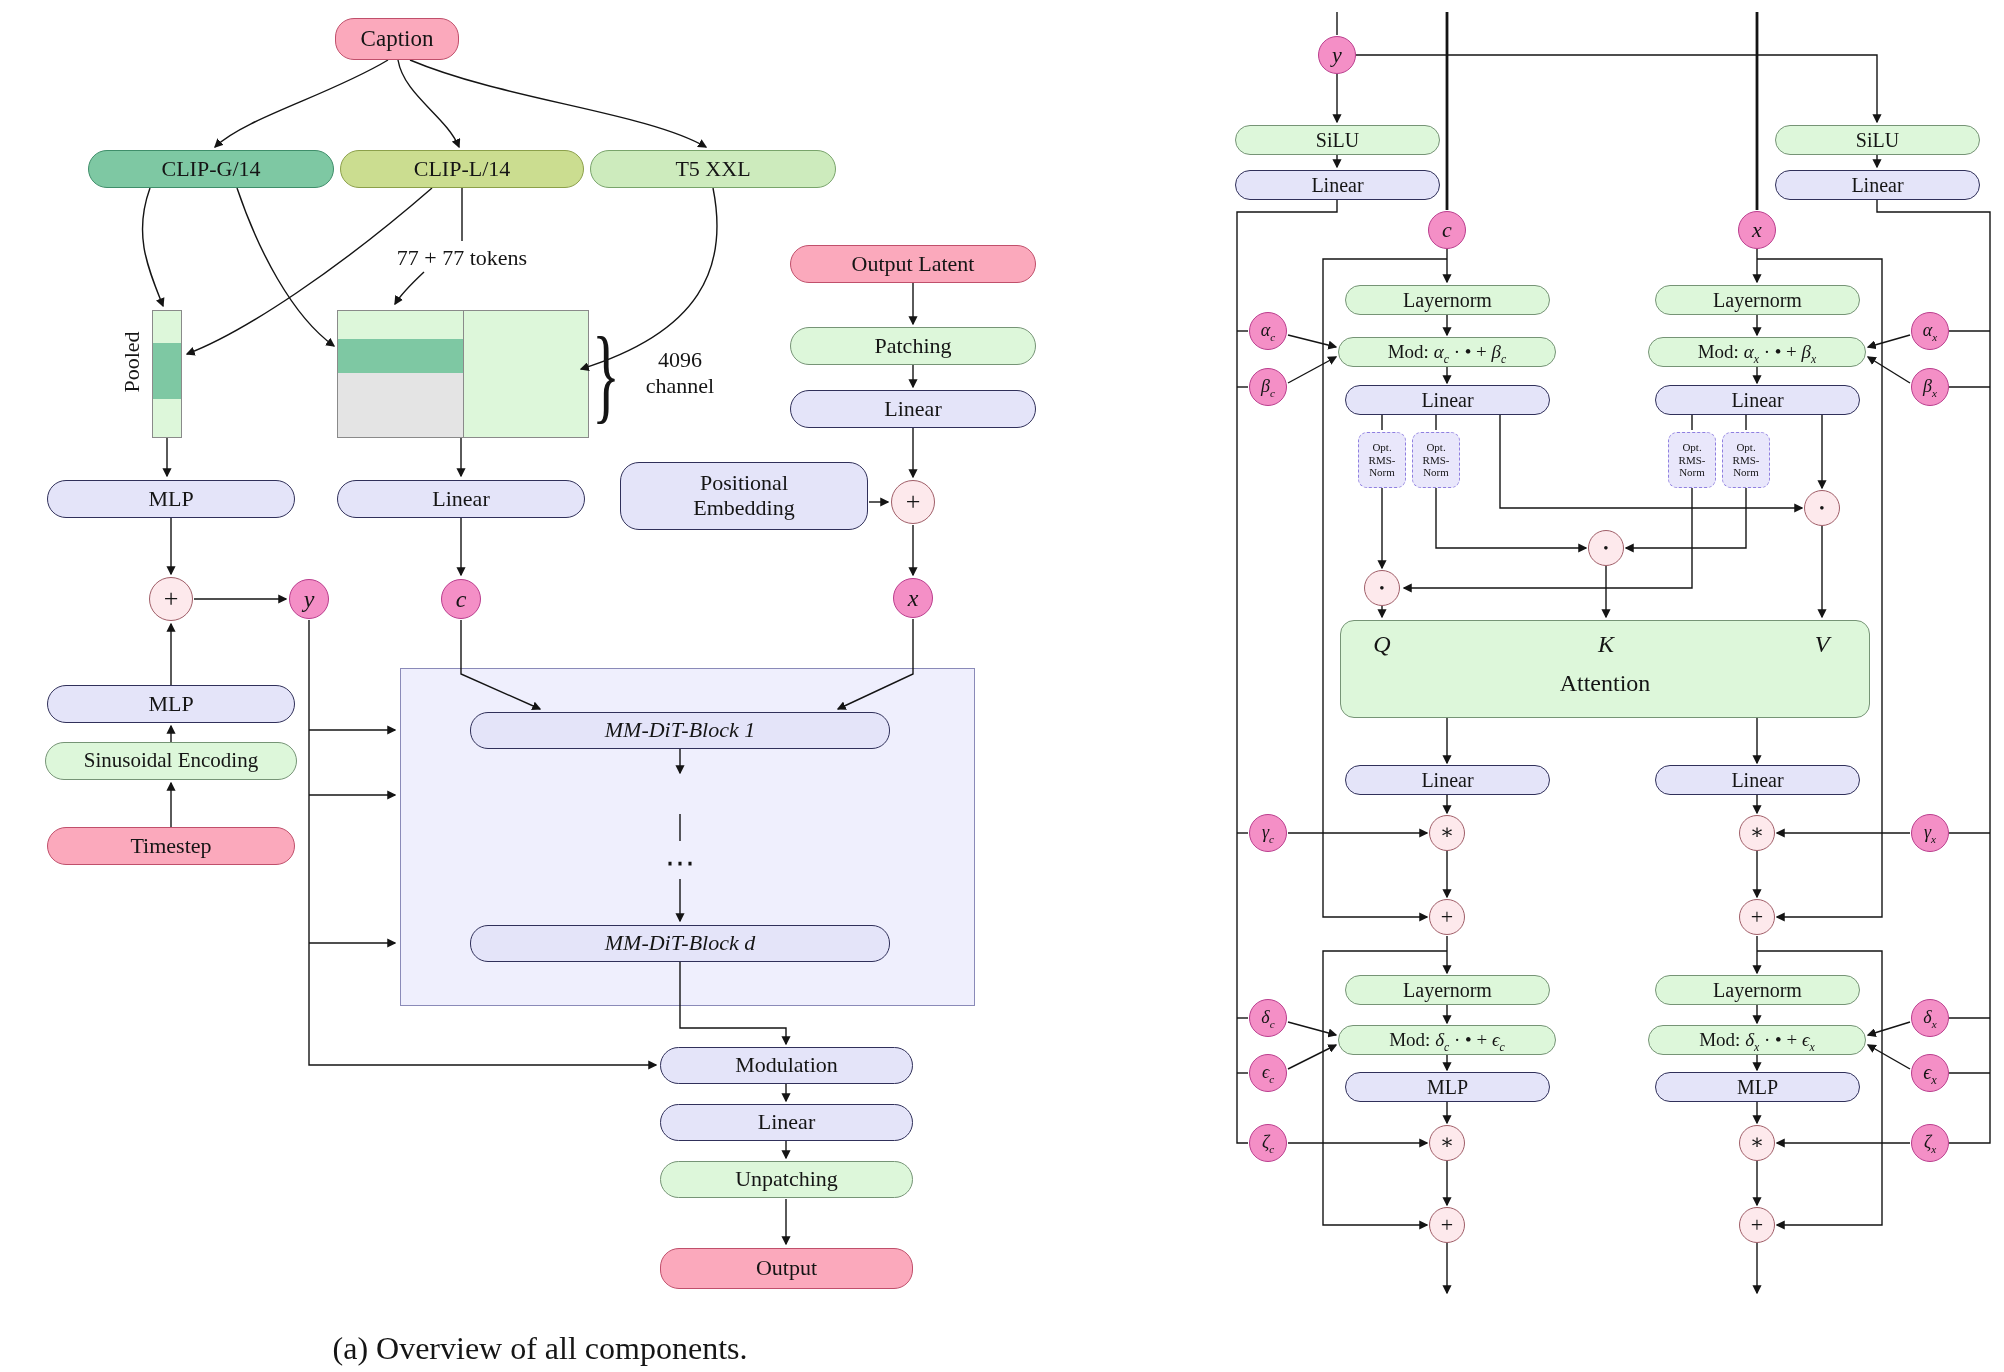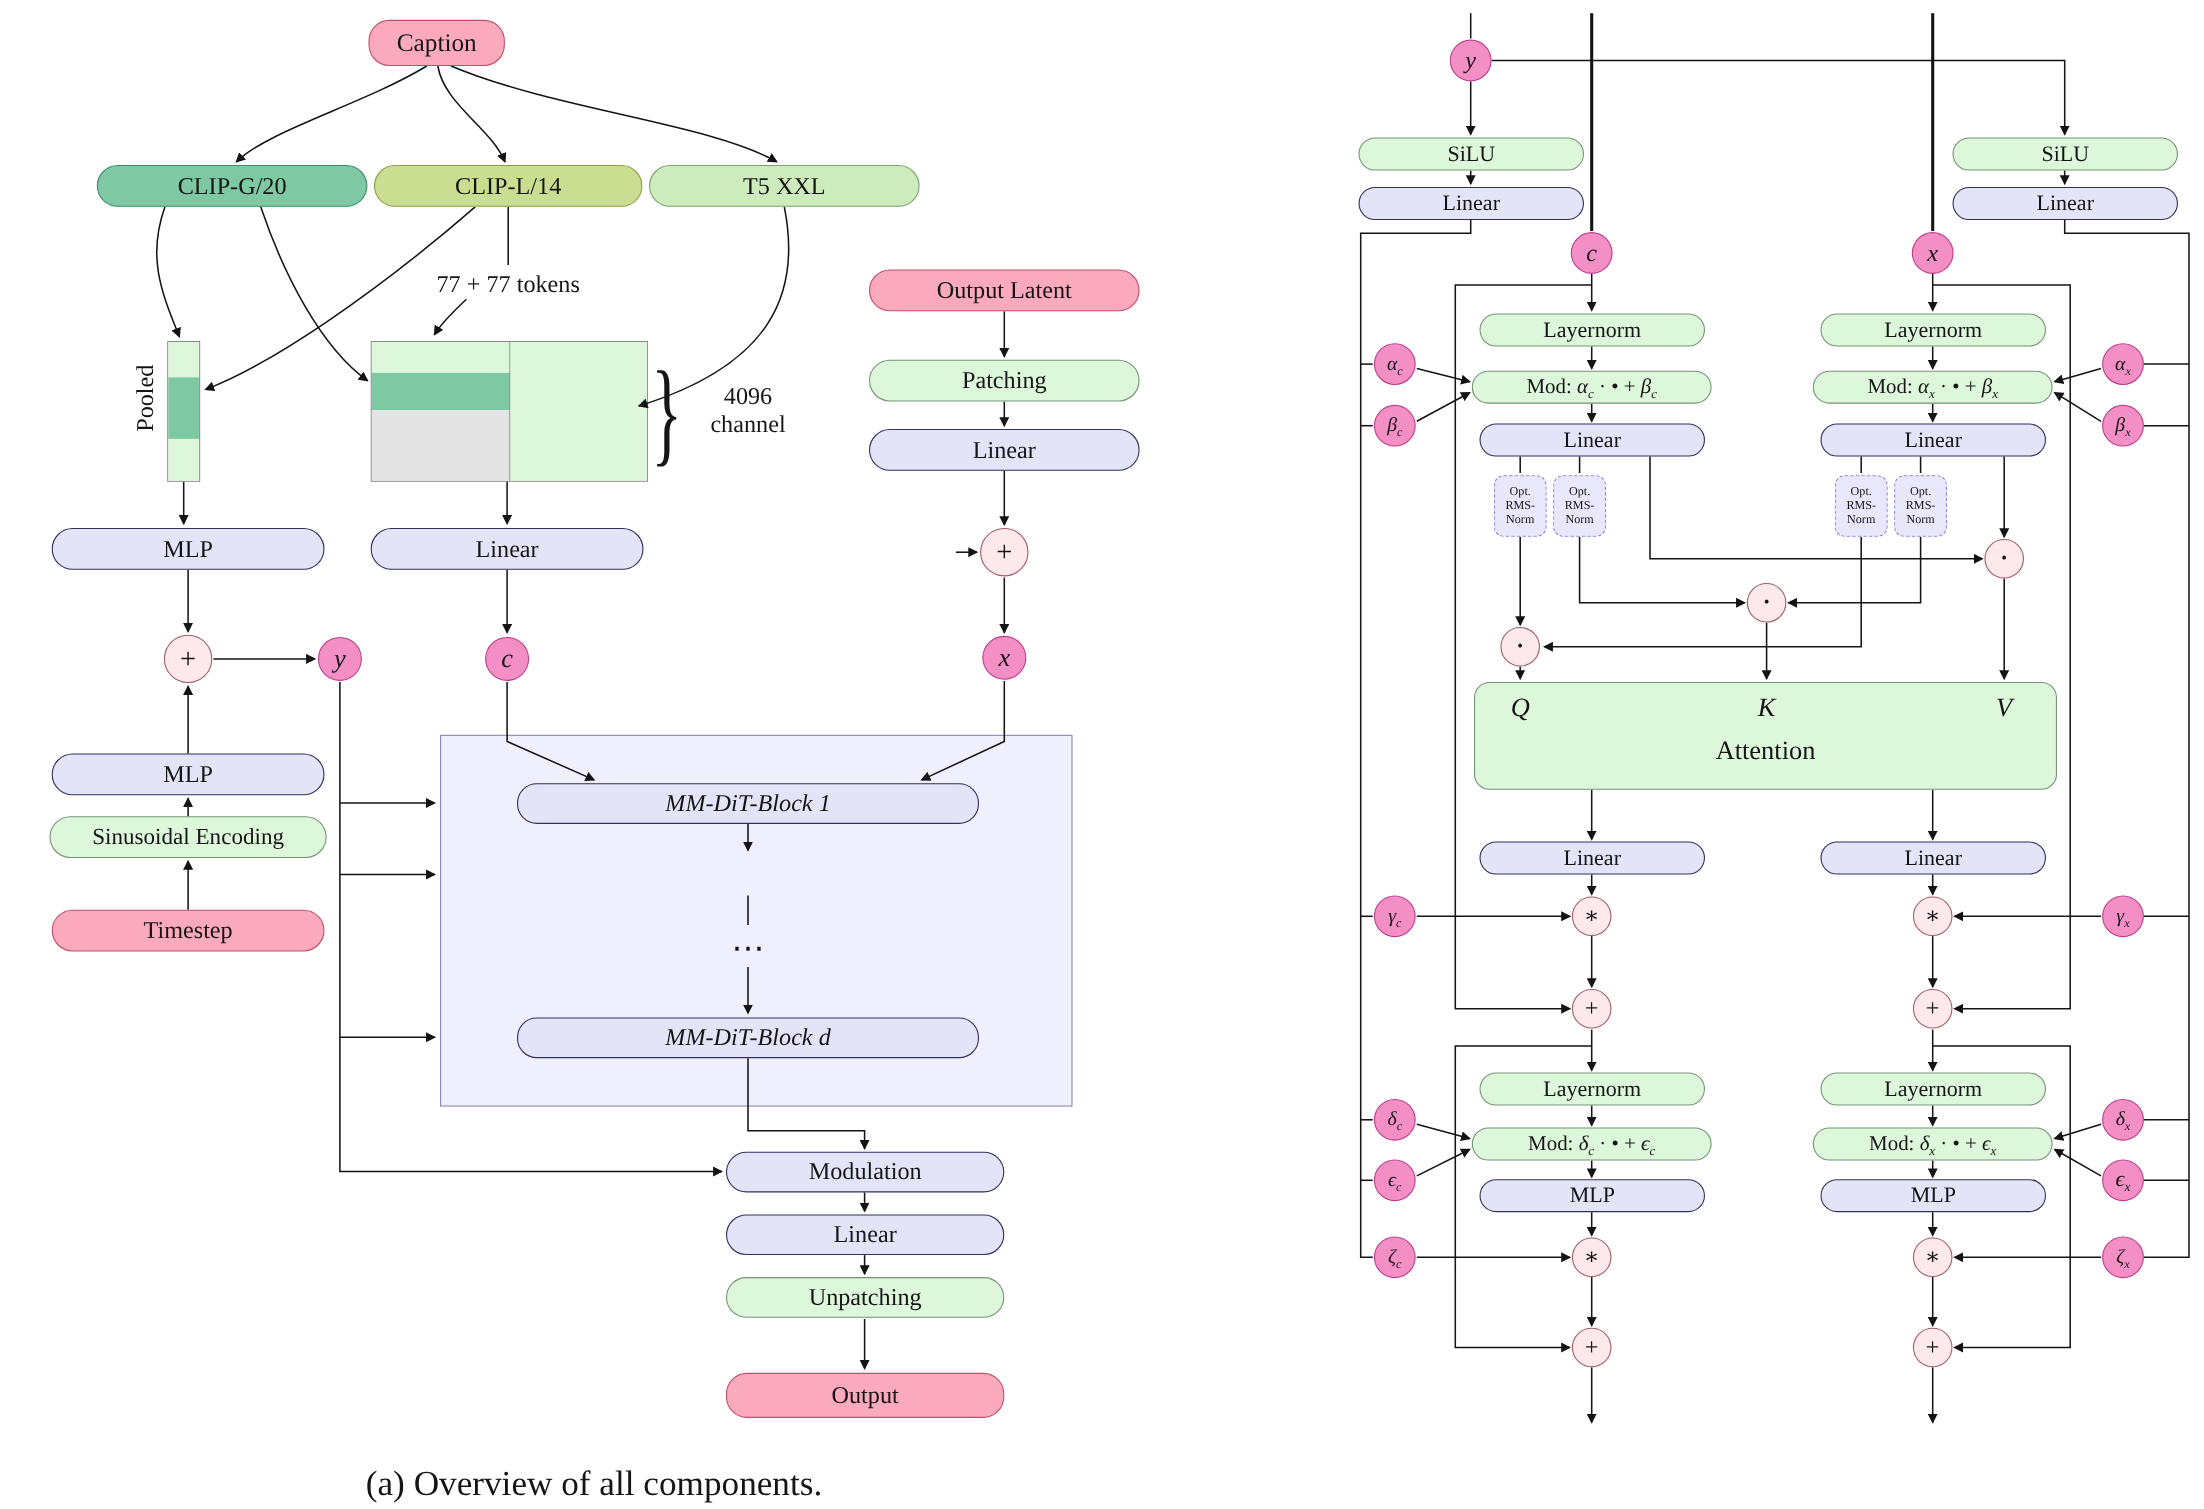--- a/index.html
+++ b/index.html
@@ -167,32 +167,35 @@
       <path d="M1288 1143 L1427 1143" marker-end="url(#ah)"></path>
       <path d="M1910 1143 L1777 1143" marker-end="url(#ah)"></path>
       <path d="M1447 1161 L1447 1205" marker-end="url(#ah)"></path>
       <path d="M1757 1161 L1757 1205" marker-end="url(#ah)"></path>
       <path d="M1447 1243 L1447 1293" marker-end="url(#ah)"></path>
       <path d="M1757 1243 L1757 1293" marker-end="url(#ah)"></path>
     </g>
   </svg>
 
   <div class="n pill pink" style="left:335px;top:18px;width:124px;height:42px;font-size:23px">Caption</div>
-  <div class="n pill teal" style="left:88px;top:150px;width:246px;height:38px">CLIP-G/20</div>
+  <div class="n pill teal" style="left:88px;top:150px;width:246px;height:38px">CLIP-G/14</div>
   <div class="n pill ygrn" style="left:340px;top:150px;width:244px;height:38px">CLIP-L/14</div>
   <div class="n pill t5g" style="left:590px;top:150px;width:246px;height:38px">T5 XXL</div>
 
   <div class="note" style="left:352px;top:243px;width:220px;height:30px">77 + 77 tokens</div>
   <div class="note" style="left:72px;top:347px;width:120px;height:30px;transform:rotate(-90deg)">Pooled</div>
   <div class="note" style="left:586px;top:320px;width:40px;height:110px;font-size:106px;font-weight:300;transform:scaleX(.55)">}</div>
   <div class="note" style="left:624px;top:344px;width:112px;height:58px;line-height:1.2">4096 channel</div>
 
   <div class="n pill pink" style="left:790px;top:245px;width:246px;height:38px">Output Latent</div>
   <div class="n pill grn" style="left:790px;top:327px;width:246px;height:38px">Patching</div>
   <div class="n pill lav" style="left:790px;top:390px;width:246px;height:38px">Linear</div>
+  <div class="n pill lav" style="left:620px;top:462px;width:248px;height:68px">
+      <span style="width:160px">Positional Embedding</span>
+    </div>
   <div class="n circ op" style="left:891px;top:480px;width:44px;height:44px;font-size:26px">+</div>
   <div class="n circ var" style="left:893px;top:578px;width:40px;height:40px;font-size:24px">x</div>
 
   <div class="n pill lav" style="left:47px;top:480px;width:248px;height:38px">MLP</div>
   <div class="n circ op" style="left:149px;top:577px;width:44px;height:44px;font-size:26px">+</div>
   <div class="n circ var" style="left:289px;top:579px;width:40px;height:40px;font-size:24px">y</div>
   <div class="n pill lav" style="left:337px;top:480px;width:248px;height:38px">Linear</div>
   <div class="n circ var" style="left:441px;top:579px;width:40px;height:40px;font-size:24px">c</div>
 
   <div class="n pill lav" style="left:47px;top:685px;width:248px;height:38px">MLP</div>

